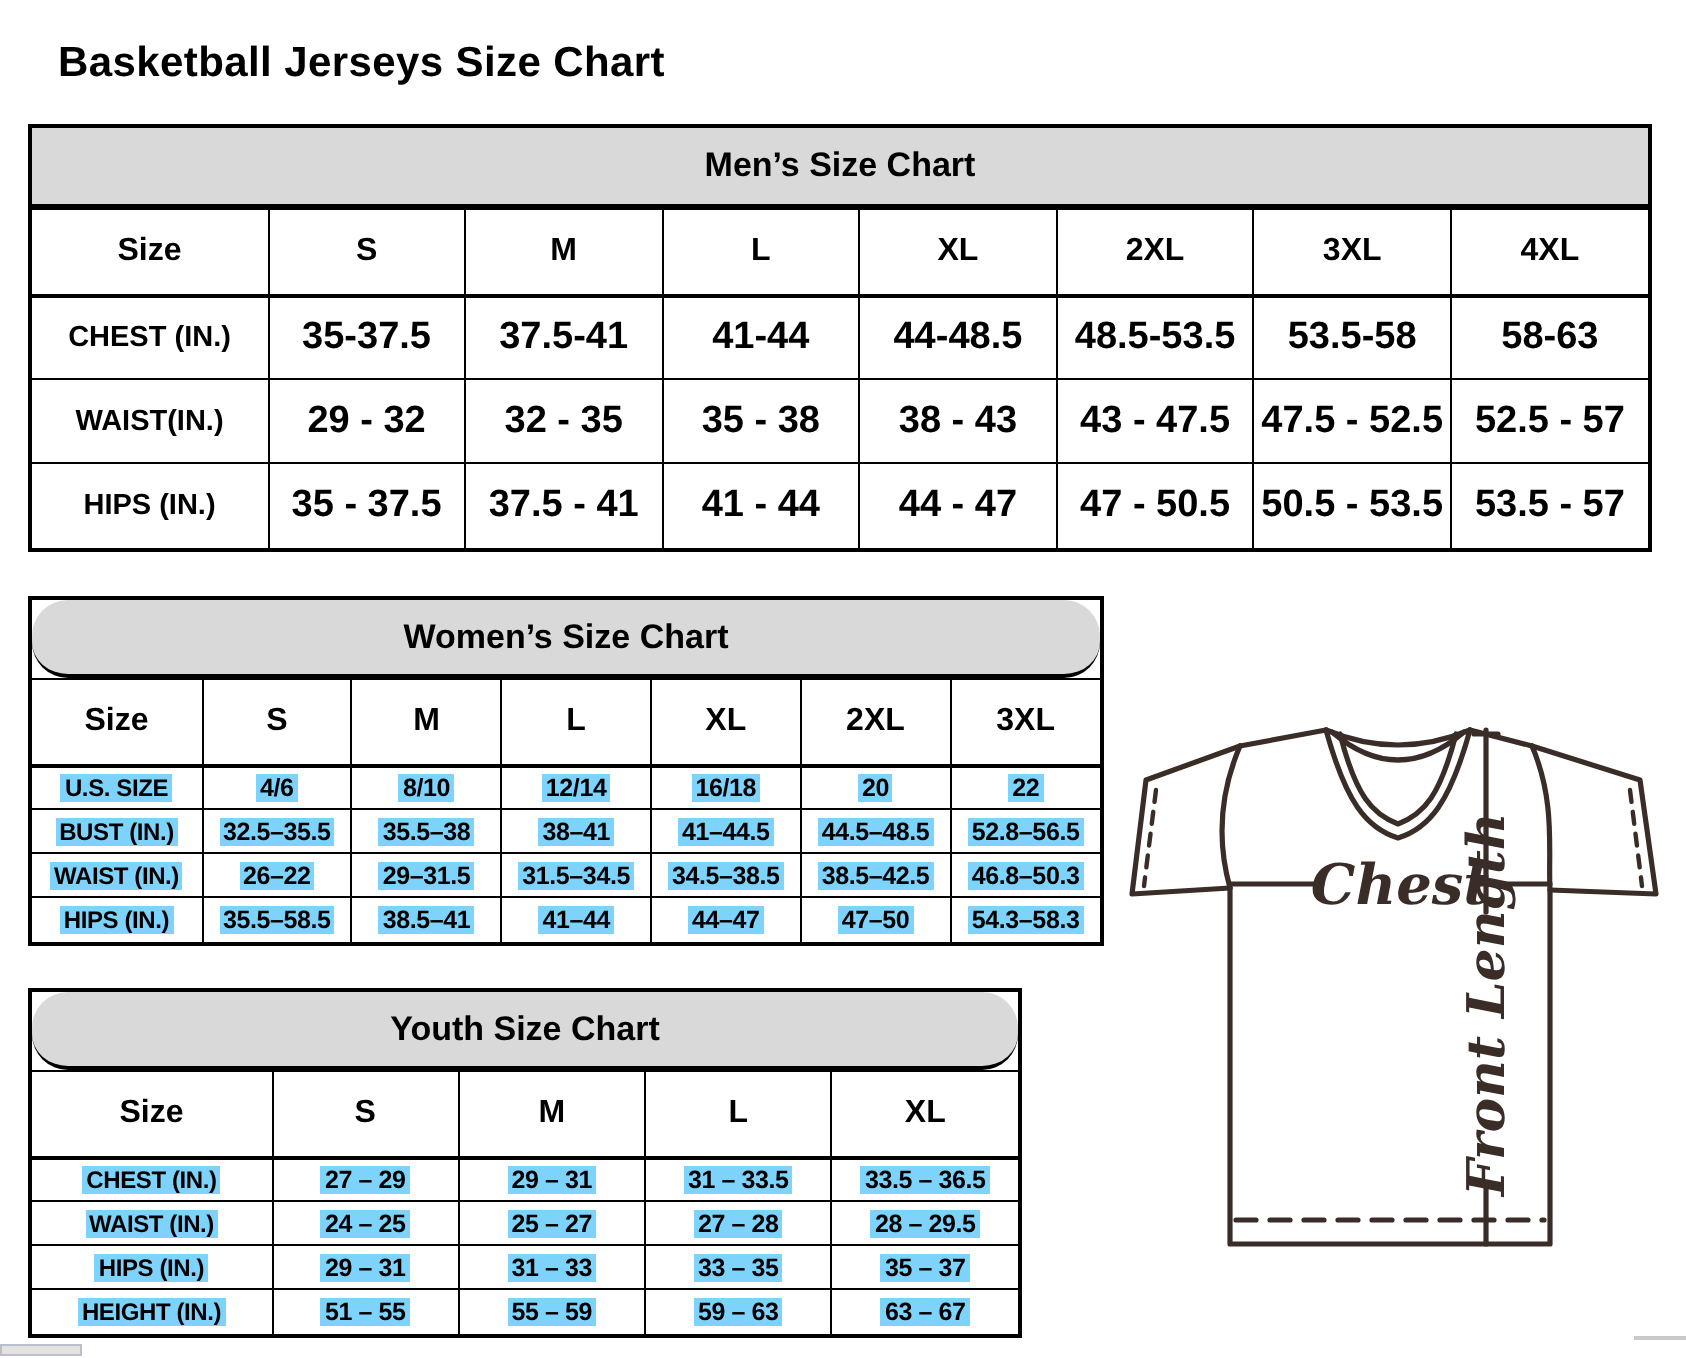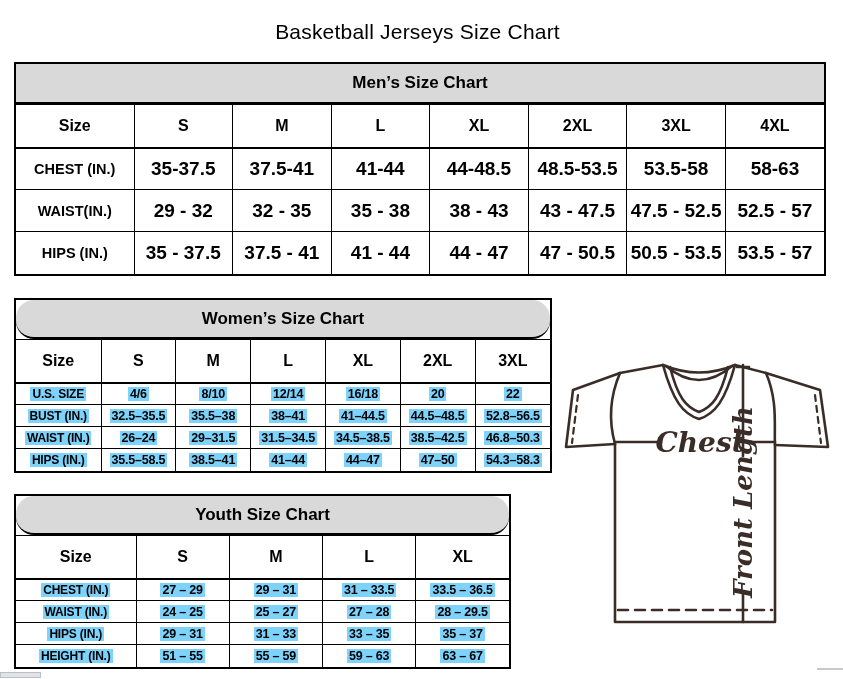--- a/index.html
+++ b/index.html
@@ -8,22 +8,22 @@
     --jersey:#3a2d28;
   }
   *{box-sizing:border-box;}
   html,body{margin:0;padding:0;}
   body{
     width:843px;height:679px;position:relative;background:#ffffff;
     font-family:"Liberation Sans","DejaVu Sans",sans-serif;color:#000;
     overflow:hidden;
   }
   .page-title{
-    position:absolute;left:0;top:6px;width:806px;text-align:center;
-    font-size:21px;font-weight:normal;letter-spacing:0.2px;padding-left:29px;
+    position:absolute;left:0;top:6px;width:806px;
+    font-size:21px;font-weight:bold;letter-spacing:0.2px;padding-left:29px;
   }
   .size-chart{
     position:absolute;border:2px solid var(--border);background:#fff;
   }
   .chart-hdr{
     background:var(--hdr-bg);border-bottom:2px solid var(--border);
     text-align:center;font-weight:bold;font-size:17px;
     display:flex;align-items:center;justify-content:center;
   }
   table{border-collapse:collapse;table-layout:fixed;width:100%;}
@@ -173,21 +173,21 @@
           <td class="row-label"><span class="v">BUST (IN.)</span></td>
           <td><span class="v">32.5–35.5</span></td>
           <td><span class="v">35.5–38</span></td>
           <td><span class="v">38–41</span></td>
           <td><span class="v">41–44.5</span></td>
           <td><span class="v">44.5–48.5</span></td>
           <td><span class="v">52.8–56.5</span></td>
         </tr>
         <tr>
           <td class="row-label"><span class="v">WAIST (IN.)</span></td>
-          <td><span class="v">26–24</span></td>
+          <td><span class="v">26–22</span></td>
           <td><span class="v">29–31.5</span></td>
           <td><span class="v">31.5–34.5</span></td>
           <td><span class="v">34.5–38.5</span></td>
           <td><span class="v">38.5–42.5</span></td>
           <td><span class="v">46.8–50.3</span></td>
         </tr>
         <tr>
           <td class="row-label"><span class="v">HIPS (IN.)</span></td>
           <td><span class="v">35.5–58.5</span></td>
           <td><span class="v">38.5–41</span></td>

